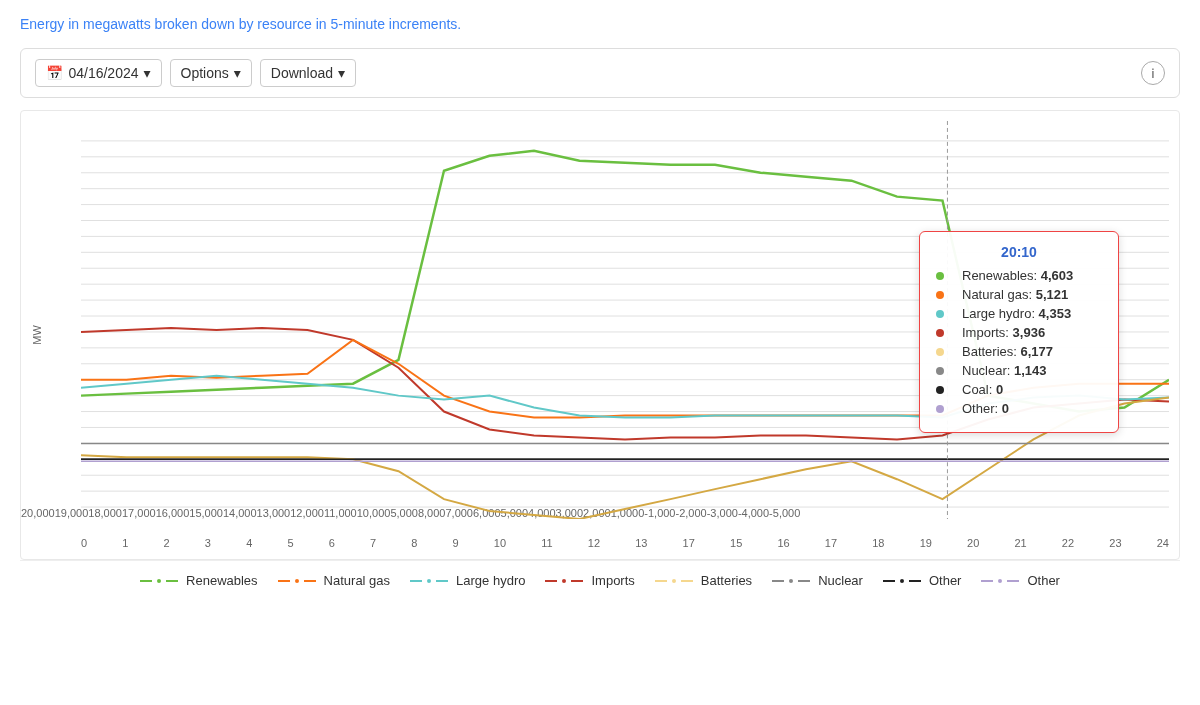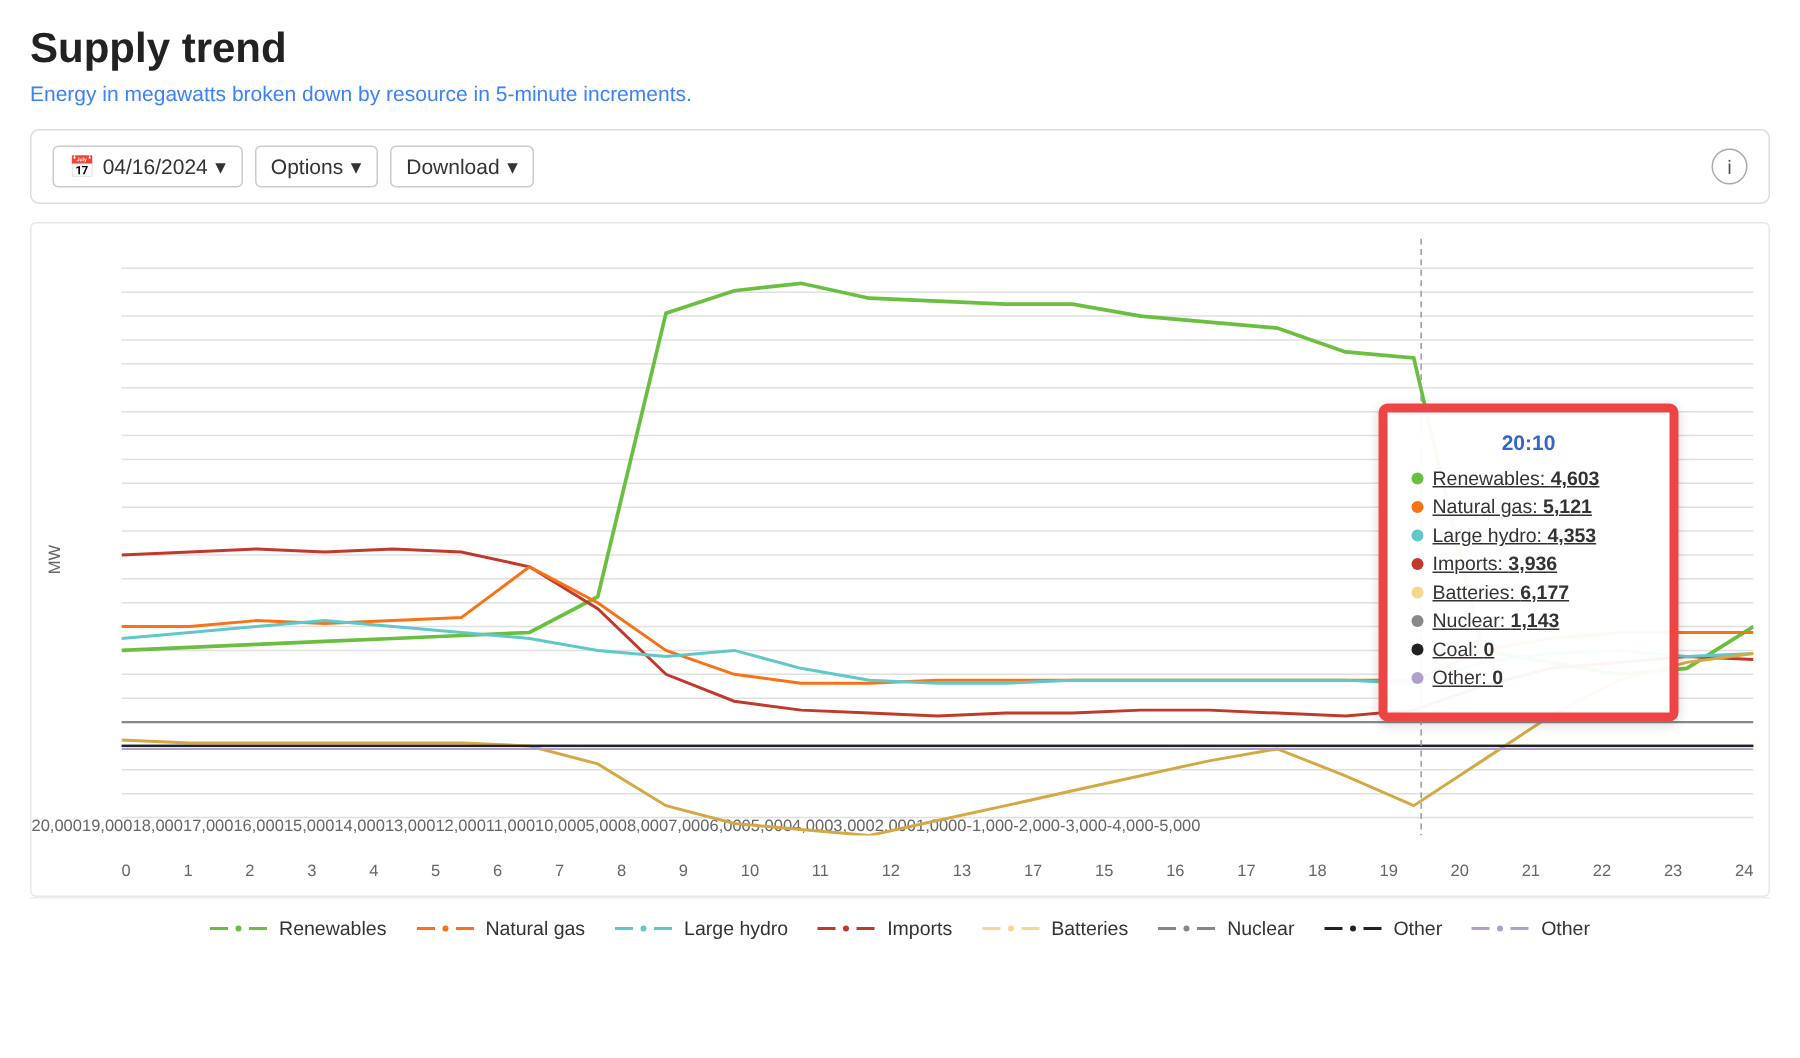--- a/index.html
+++ b/index.html
@@ -10,35 +10,34 @@
     .toolbar { display: flex; align-items: center; gap: 8px; border: 1px solid #ddd; border-radius: 6px; padding: 10px 14px; margin-bottom: 12px; position: relative; }
     .toolbar-btn { display: flex; align-items: center; gap: 5px; padding: 5px 10px; border: 1px solid #ccc; border-radius: 4px; background: #fff; cursor: pointer; font-size: 14px; color: #333; }
     .info-btn { position: absolute; right: 14px; width: 24px; height: 24px; border-radius: 50%; border: 1px solid #aaa; display: flex; align-items: center; justify-content: center; cursor: pointer; font-size: 13px; color: #555; }
     .chart-area { position: relative; width: 100%; height: 450px; border: 1px solid #e8e8e8; border-radius: 4px; padding: 10px 0 40px 60px; }
     .y-axis { position: absolute; left: 0; top: 10px; bottom: 40px; width: 60px; display: flex; justify-content: space-between; align-items: flex-end; padding-right: 8px; }
     .y-label { font-size: 11px; color: #666; }
     .x-axis { position: absolute; bottom: 10px; left: 60px; right: 10px; display: flex; justify-content: space-between; }
     .x-label { font-size: 11px; color: #666; }
     .chart-svg-container { position: absolute; left: 60px; right: 10px; top: 10px; bottom: 40px; }
     .chart-svg-container svg { width: 100%; height: 100%; }
-    .tooltip-box { position: absolute; right: 60px; top: 120px; background: rgba(255,255,255,0.95); border: 6px solid #ef4444; border-radius: 6px; padding: 12px 16px; font-size: 13px; min-width: 200px; box-shadow: 0 2px 8px rgba(0,0,0,0.15); }
+    .tooltip-box { position: absolute; right: 60px; top: 120px; background: rgba(255,255,255,0.95); border: 1px solid #ef4444; border-radius: 6px; padding: 12px 16px; font-size: 13px; min-width: 200px; box-shadow: 0 2px 8px rgba(0,0,0,0.15); }
     .tooltip-time { color: #3366cc; font-weight: 600; text-align: center; margin-bottom: 8px; font-size: 14px; }
-    .tooltip-row { display: flex; align-items: center; gap: 6px; margin-bottom: 4px; text-decoration: underline; }
+    .tooltip-row { display: flex; align-items: center; gap: 18px; margin-bottom: 4px; }
     .dot { width: 8px; height: 8px; border-radius: 50%; flex-shrink: 0; }
     .legend { display: flex; flex-wrap: wrap; gap: 12px 20px; justify-content: center; padding: 12px 20px; border-top: 1px solid #eee; }
     .legend-item { display: flex; align-items: center; gap: 5px; font-size: 13px; color: #333; cursor: pointer; }
     .legend-dot { width: 8px; height: 8px; border-radius: 50%; border: 2px solid #fff; flex-shrink: 0; }
     .grid-line { stroke: #e0e0e0; stroke-width: 1; }
     .zero-line { stroke: #333; stroke-width: 1.5; }
   </style>
 </head>
 <body>
 
 <div class="container">
-  <h1 class="page-title">Supply trend</h1>
   <p class="subtitle">Energy in megawatts broken down by resource in 5-minute increments.</p>
 
   <div class="toolbar">
     <button class="toolbar-btn">
       <span>📅</span>
       <span>04/16/2024</span>
       <span>▾</span>
     </button>
     <button class="toolbar-btn">
       <span>Options</span>

